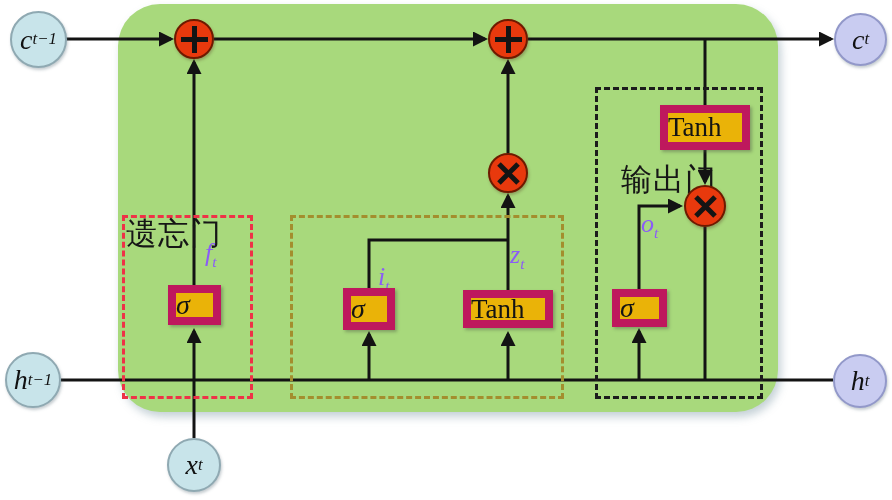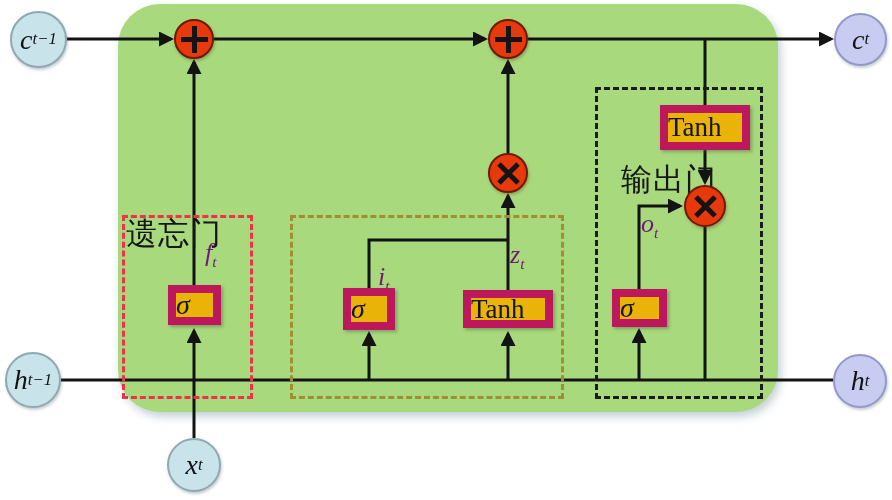--- a/index.html
+++ b/index.html
@@ -47,21 +47,21 @@
   }
   .node.cyan{background:#C8E4EA;border:2px solid #8FA9B2;}
   .node.lav{background:#C9CCF1;border:2px solid #9298C9;}
   .node sub,.mvar sub{font-size:0.60em;line-height:1;}
   
   .cjk{
     position:absolute;font-family:"Liberation Sans",sans-serif;
     font-size:31px;color:#161616;letter-spacing:1px;white-space:nowrap;line-height:1;
   }
   .mvar{
-    position:absolute;font-style:italic;font-size:26px;color:#701a75;
+    position:absolute;font-style:italic;font-size:26px;color:#8b5cf6;
     font-family:"Liberation Serif",serif;line-height:1;white-space:nowrap;
   }
 </style>
 </head>
 <body>
 
 <div class="stage">
 
   <div class="panel"></div>
 

